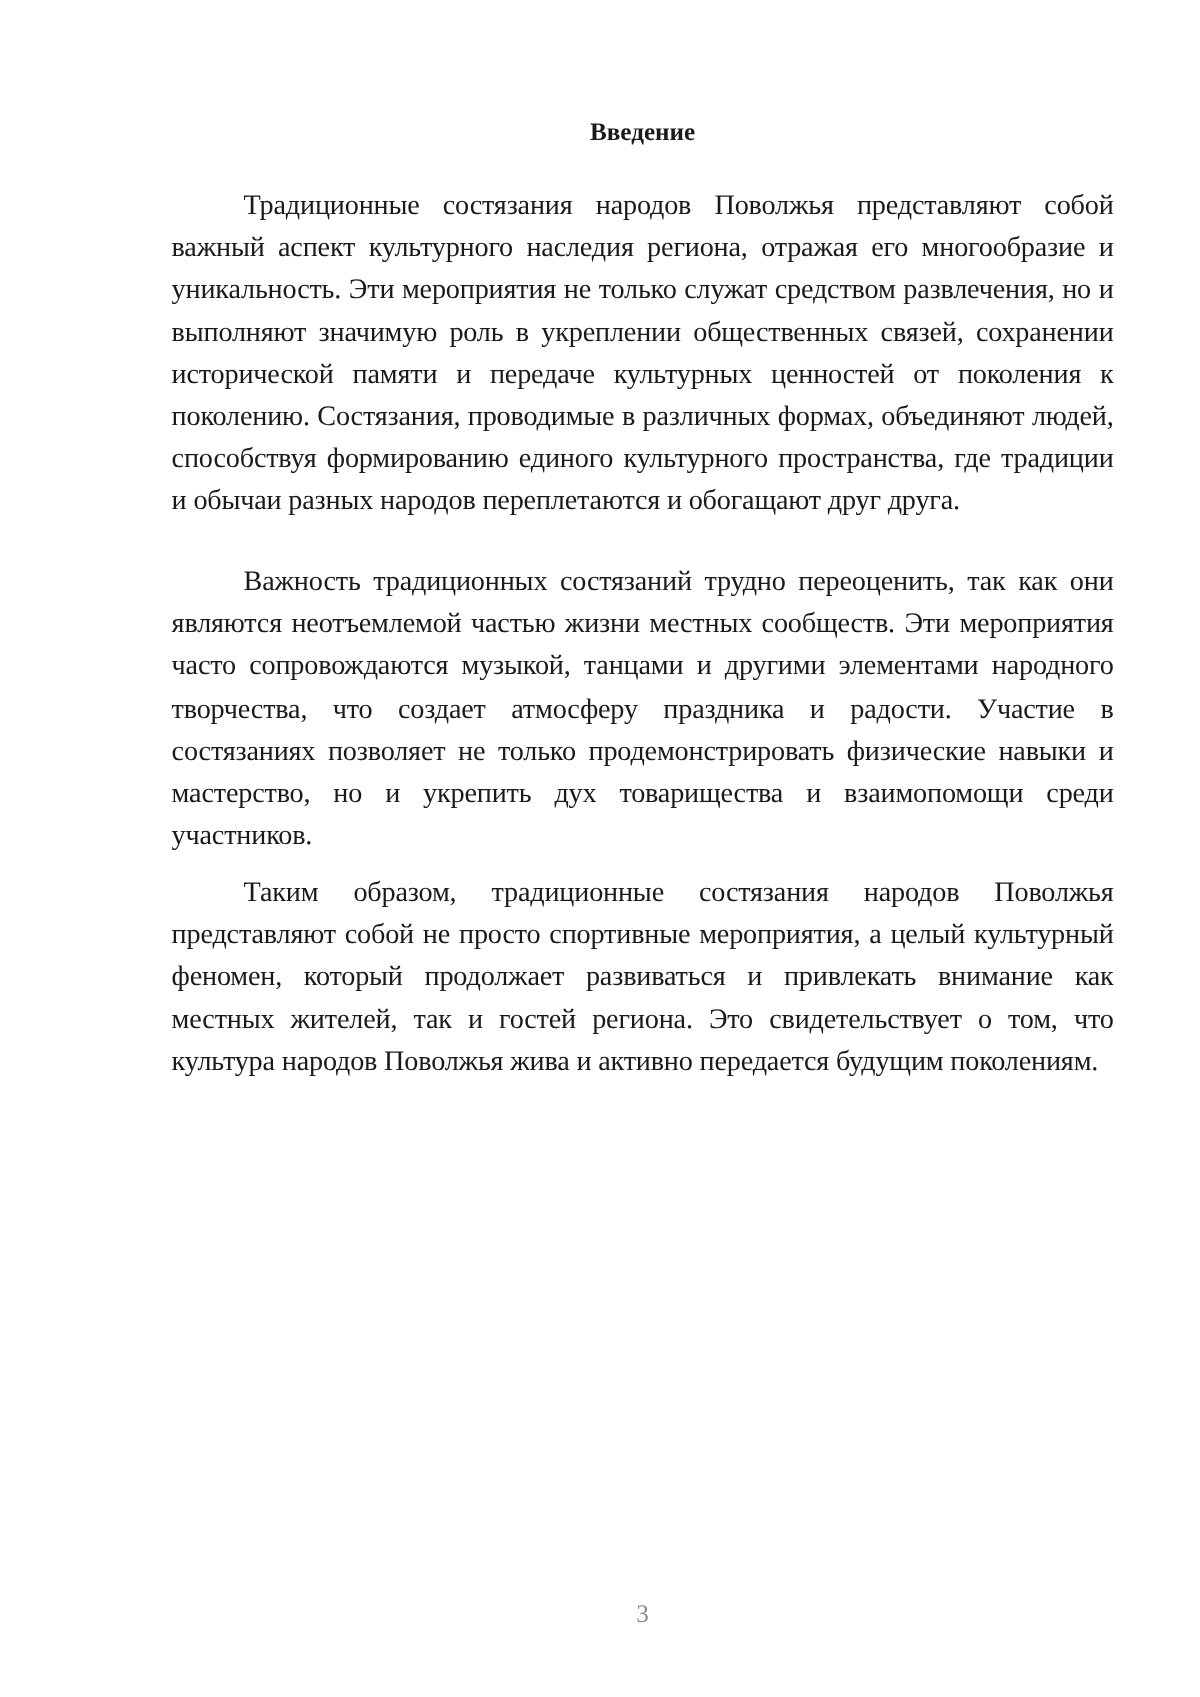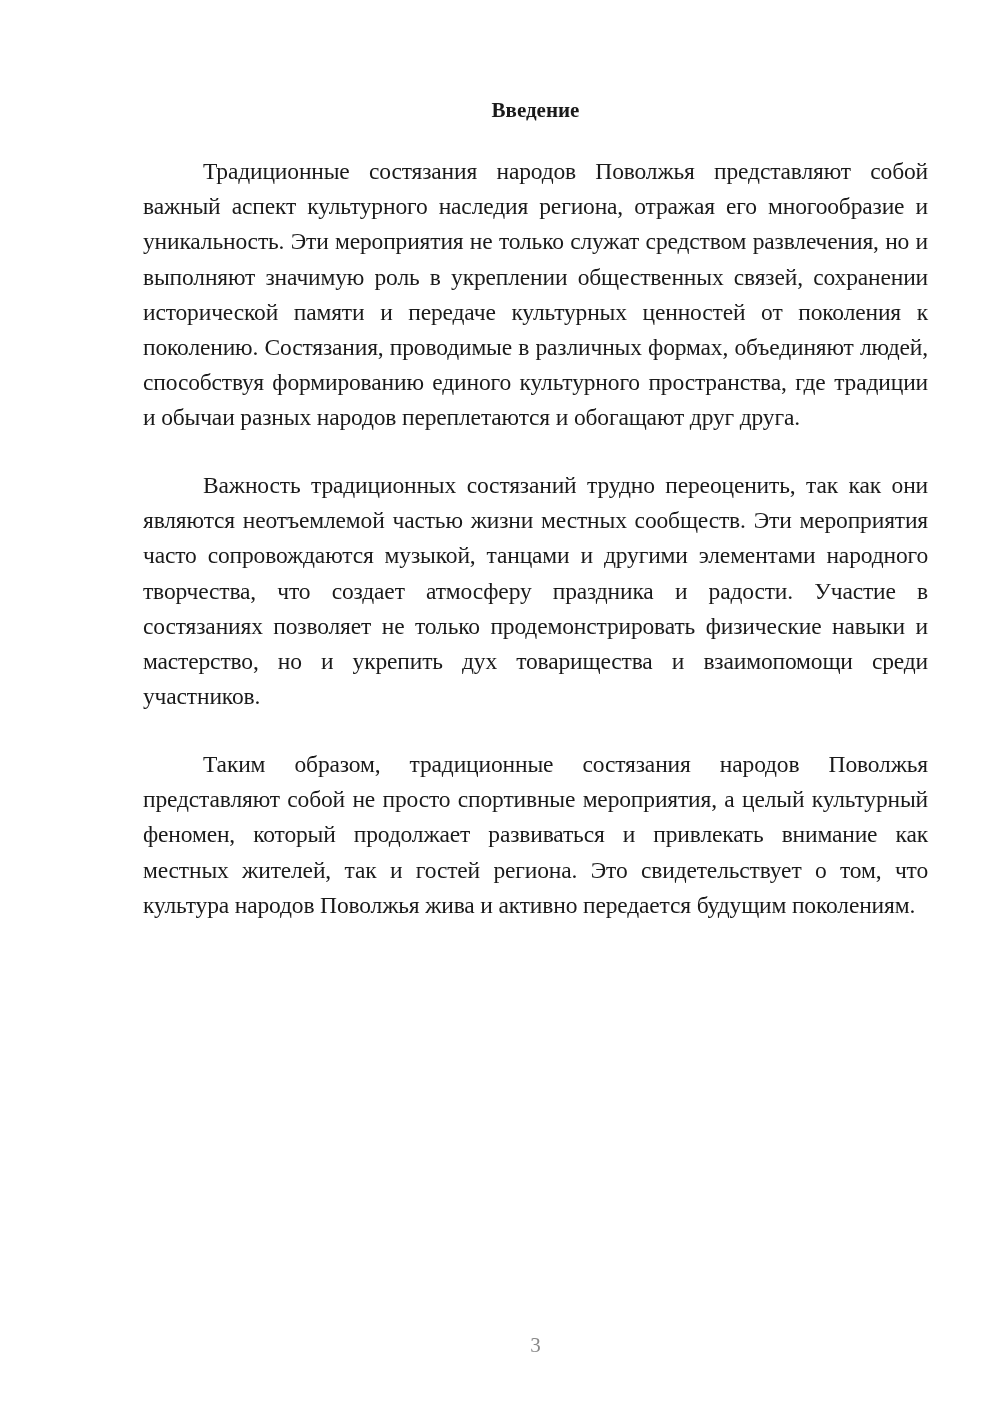--- a/index.html
+++ b/index.html
@@ -40,21 +40,21 @@
       width: 785px;
       font-size: 23.5px;
       line-height: 35.2px;
       text-align: justify;
       text-align-last: left;
       margin: 0;
       letter-spacing: -0.15px;
     }
     .p1 { top: 142px; margin-top: 12px; }
     .p2 { top: 468px; }
-    .p3 { top: 747px; }
+    .p3 { top: 727px; }
     .indent {
       text-indent: 60px;
     }
     .page-number {
       position: absolute;
       top: 1333px;
       left: 0;
       width: 1071px;
       text-align: center;
       font-size: 21px;

